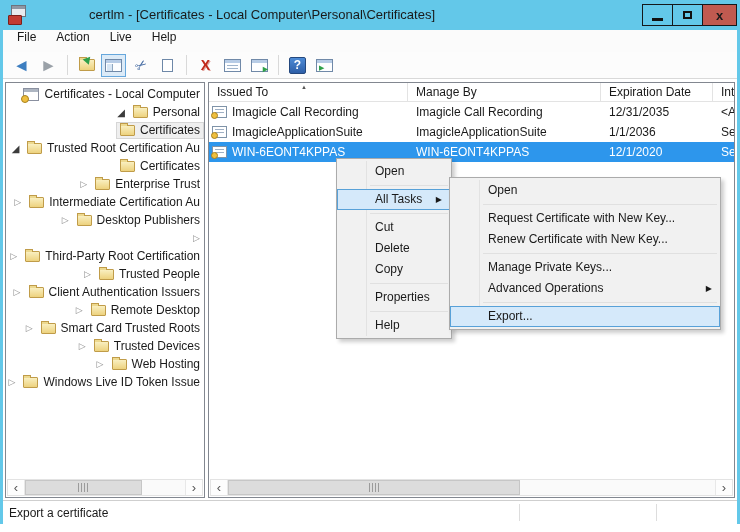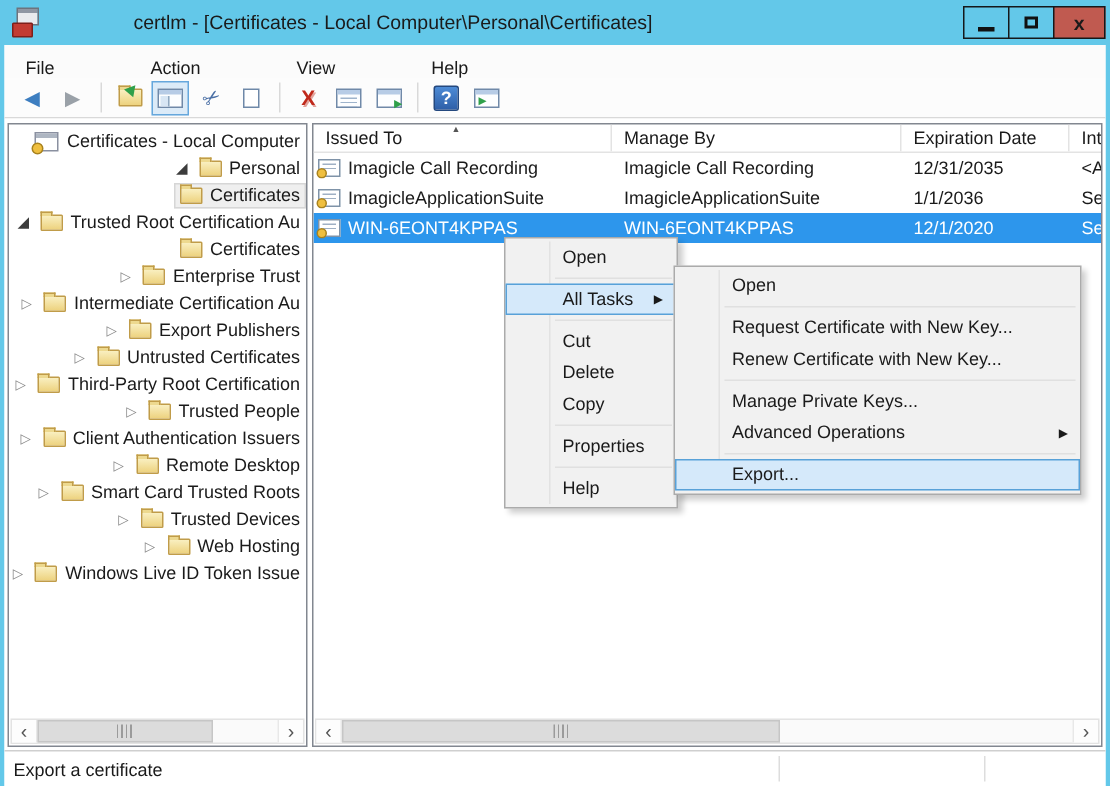--- a/index.html
+++ b/index.html
@@ -14,21 +14,21 @@
   .title { position:absolute; left:0; top:0; width:524px; height:30px; line-height:30px; text-align:center; font-size:13px; white-space:nowrap; }
   .caps { position:absolute; right:3px; top:4px; display:flex; }
   .cap { width:31px; height:22px; border:1px solid #15181a; margin-left:-1px; background:#63C8E9; display:flex; align-items:center; justify-content:center; }
   .cap.close { width:35px; background:#C05A50; font-weight:bold; font-size:13px; }
   .glyph-min { width:11px; height:3px; background:#111; margin-top:8px; }
   .glyph-max { width:9px; height:8px; border:2px solid #111; }
 
   
   .chrome { position:absolute; top:30px; left:0; right:0; bottom:0; background:#fff; border-left:3px solid #63C8E9; border-right:3px solid #63C8E9; display:flex; flex-direction:column; }
 
-  .menubar { height:22px; display:flex; align-items:flex-end; padding-left:4px; background:#FBFBFB;gap:44px; }
+  .menubar { height:22px; display:flex; align-items:flex-start; padding-left:4px; background:#FBFBFB; }
   .menu-item { padding:0 10px; }
 
   .toolbar { height:27px; display:flex; align-items:center; padding-left:6px; gap:2px; background:#FCFCFC; border-bottom:1px solid #D9D9D9; }
   .tb-btn { width:25px; height:23px; display:flex; align-items:center; justify-content:center; border:1px solid transparent; flex:none; }
   .tb-btn.active { border-color:#66A7DC; background:#DCEBF8; }
   .tb-sep { width:1px; height:20px; background:#D9D9D9; margin:0 4px; flex:none; }
   .tb-ic { display:flex; align-items:center; justify-content:center; line-height:1; }
   .ic-back-arrow-icon { color:#3D7EC0; font-size:17px; }
   .ic-forward-arrow-icon { color:#9AA1A8; font-size:17px; }
   .ic-scissors-icon { color:#4A6FA5; font-size:14px; transform:rotate(-35deg); }
@@ -124,21 +124,21 @@
           <span>x</span>
         </span>
     </span>
   </div>
 
   <div class="chrome">
 
     <div class="menubar" id="menubar">
         <span class="menu-item">File</span>
         <span class="menu-item">Action</span>
-        <span class="menu-item">View</span>
+        <span class="menu-item">Live</span>
         <span class="menu-item">Help</span>
       </div>
 
     <div class="toolbar" id="toolbar">
         <span class="tb-btn">
           <span class="tb-ic ic-back-arrow-icon">◄</span>
         </span>
         <span class="tb-btn">
           <span class="tb-ic ic-forward-arrow-icon">►</span>
         </span>
@@ -221,29 +221,25 @@
               <span class="tw">▷</span>
               <span class="tree-node">
                 <span class="folder-ic"></span>
                 <span class="tree-label">Intermediate Certification Au</span>
               </span>
             </div>
             <div class="tree-row" style="padding-left: 18px;">
               <span class="tw">▷</span>
               <span class="tree-node">
                 <span class="folder-ic"></span>
-                <span class="tree-label">Export Publishers</span>
-              </span>
-            </div>
-            <div class="tree-row" style="padding-left: 18px;">
-              <span class="tw">▷</span>
-              <span class="tree-node">
-                <span class="folder-ic"></span>
-                <span class="tree-label">Untrusted Certificates</span>
-              </span>
+                <span class="tree-label">Desktop Publishers</span>
+              </span>
+            </div>
+            <div class="tree-row" style="padding-left: 18px;">
+              <span class="tw">▷</span>
             </div>
             <div class="tree-row" style="padding-left: 18px;">
               <span class="tw">▷</span>
               <span class="tree-node">
                 <span class="folder-ic"></span>
                 <span class="tree-label">Third-Party Root Certification</span>
               </span>
             </div>
             <div class="tree-row" style="padding-left: 18px;">
               <span class="tw">▷</span>

